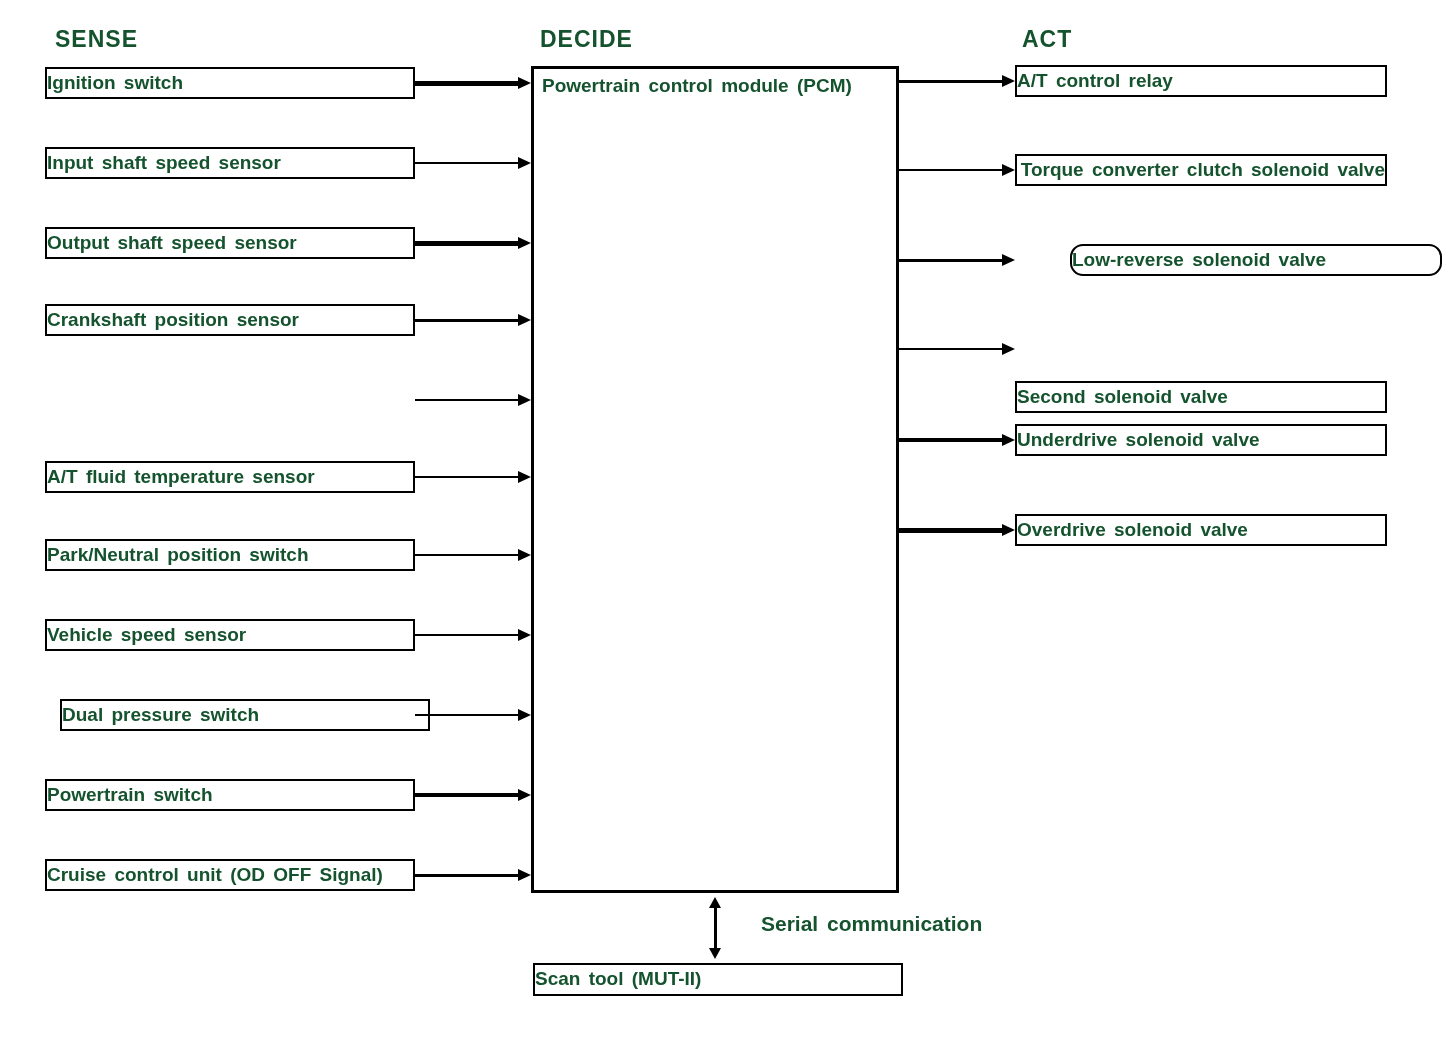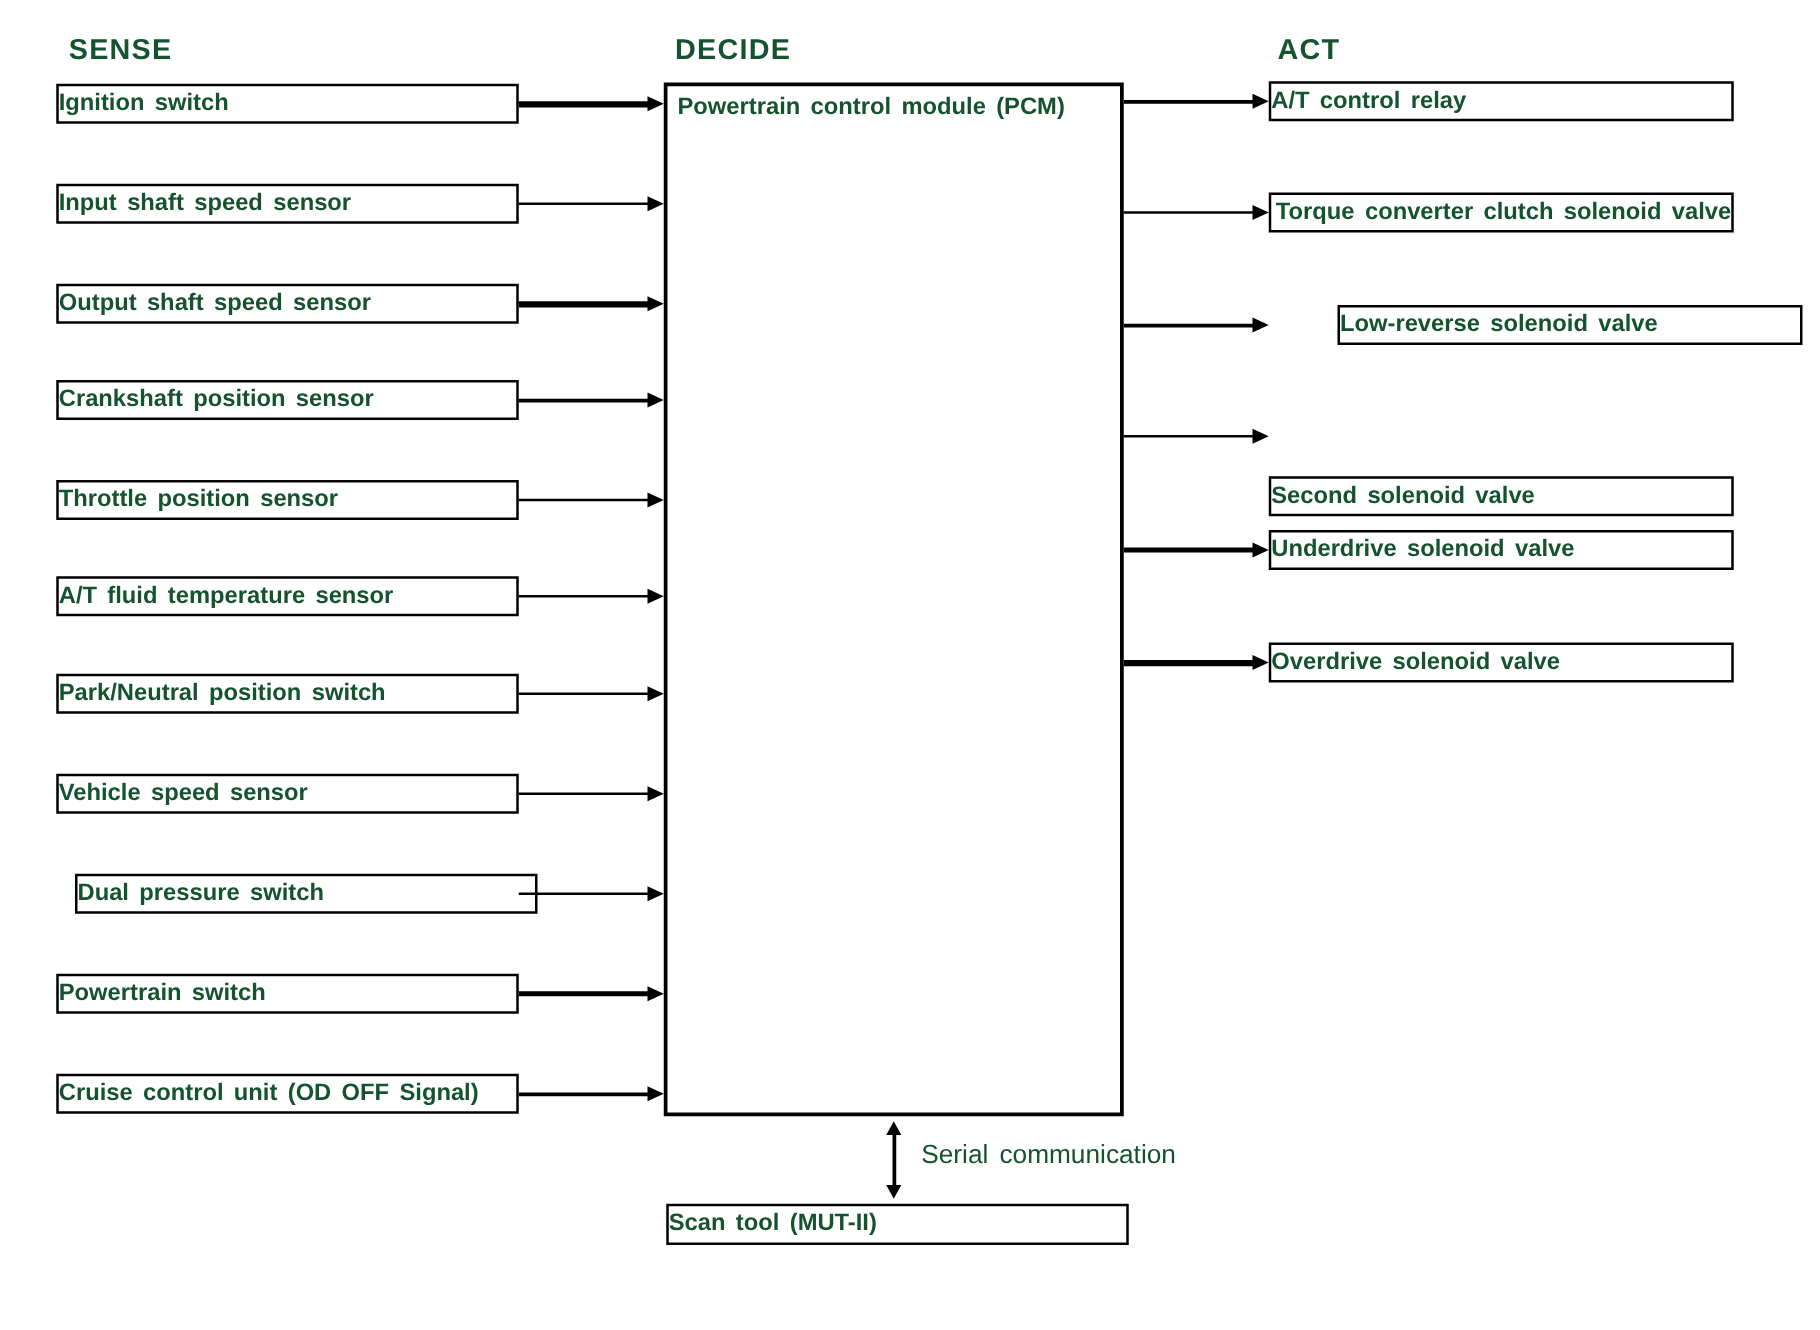--- a/index.html
+++ b/index.html
@@ -76,23 +76,24 @@
     position: absolute;
     width: 0;
     height: 0;
     border-left: 6px solid transparent;
     border-right: 6px solid transparent;
     border-top: 11px solid #000000;
   }
   .serial-label {
     position: absolute;
     font-size: 21px;
-    font-weight: 400;
+    font-weight: 700;
     word-spacing: 3px;
     white-space: nowrap;
+    margin-left: 24px;
   }
 </style>
 </head>
 <body>
 
 <div class="canvas">
 
   <div class="col-header" style="left:55px; top:26px;">SENSE</div>
   <div class="col-header" style="left:540px; top:26px;">DECIDE</div>
   <div class="col-header" style="left:1022px; top:26px;">ACT</div>
@@ -123,21 +124,20 @@
     <div class="node-box" style="left: 45px; top: 227px; width: 370px; height: 32px;">Output shaft speed sensor</div>
     <div>
       <div class="arrow-shaft" style="left: 415px; top: 241px; width: 105px; height: 5px;"></div>
       <div class="arrow-head-right" style="left: 518px; top: 237px;"></div>
     </div>
     <div class="node-box" style="left: 45px; top: 304px; width: 370px; height: 32px;">Crankshaft position sensor</div>
     <div>
       <div class="arrow-shaft" style="left: 415px; top: 319px; width: 105px; height: 3px;"></div>
       <div class="arrow-head-right" style="left: 518px; top: 314px;"></div>
     </div>
-    <div class="node-box" style="left: 45px; top: 384px; width: 370px; height: 32px;">Throttle position sensor</div>
     <div>
       <div class="arrow-shaft" style="left: 415px; top: 399px; width: 105px; height: 2px;"></div>
       <div class="arrow-head-right" style="left: 518px; top: 394px;"></div>
     </div>
     <div class="node-box" style="left: 45px; top: 461px; width: 370px; height: 32px;">A/T fluid temperature sensor</div>
     <div>
       <div class="arrow-shaft" style="left: 415px; top: 476px; width: 105px; height: 2px;"></div>
       <div class="arrow-head-right" style="left: 518px; top: 471px;"></div>
     </div>
     <div class="node-box" style="left: 45px; top: 539px; width: 370px; height: 32px;">Park/Neutral position switch</div>
@@ -168,21 +168,21 @@
     <div class="node-box" style="left: 1015px; top: 65px; width: 372px; height: 32px;">A/T control relay</div>
     <div>
       <div class="arrow-shaft" style="left: 899px; top: 80px; width: 105px; height: 3px;"></div>
       <div class="arrow-head-right" style="left: 1002px; top: 75px;"></div>
     </div>
     <div class="node-box" style="left: 1015px; top: 154px; width: 372px; height: 32px; text-align: right;">Torque converter clutch solenoid valve</div>
     <div>
       <div class="arrow-shaft" style="left: 899px; top: 169px; width: 105px; height: 2px;"></div>
       <div class="arrow-head-right" style="left: 1002px; top: 164px;"></div>
     </div>
-    <div class="node-box" style="left: 1070px; top: 244px; width: 372px; height: 32px;">Low-reverse solenoid valve</div>
+    <div class="node-box" style="left: 1070px; top: 244px; width: 372px; height: 32px; border-radius: 13px;">Low-reverse solenoid valve</div>
     <div>
       <div class="arrow-shaft" style="left: 899px; top: 259px; width: 105px; height: 3px;"></div>
       <div class="arrow-head-right" style="left: 1002px; top: 254px;"></div>
     </div>
     <div class="node-box" style="left: 1015px; top: 333px; width: 372px; height: 32px; margin-top: 48px;">Second solenoid valve</div>
     <div>
       <div class="arrow-shaft" style="left: 899px; top: 348px; width: 105px; height: 2px;"></div>
       <div class="arrow-head-right" style="left: 1002px; top: 343px;"></div>
     </div>
     <div class="node-box" style="left: 1015px; top: 424px; width: 372px; height: 32px;">Underdrive solenoid valve</div>

